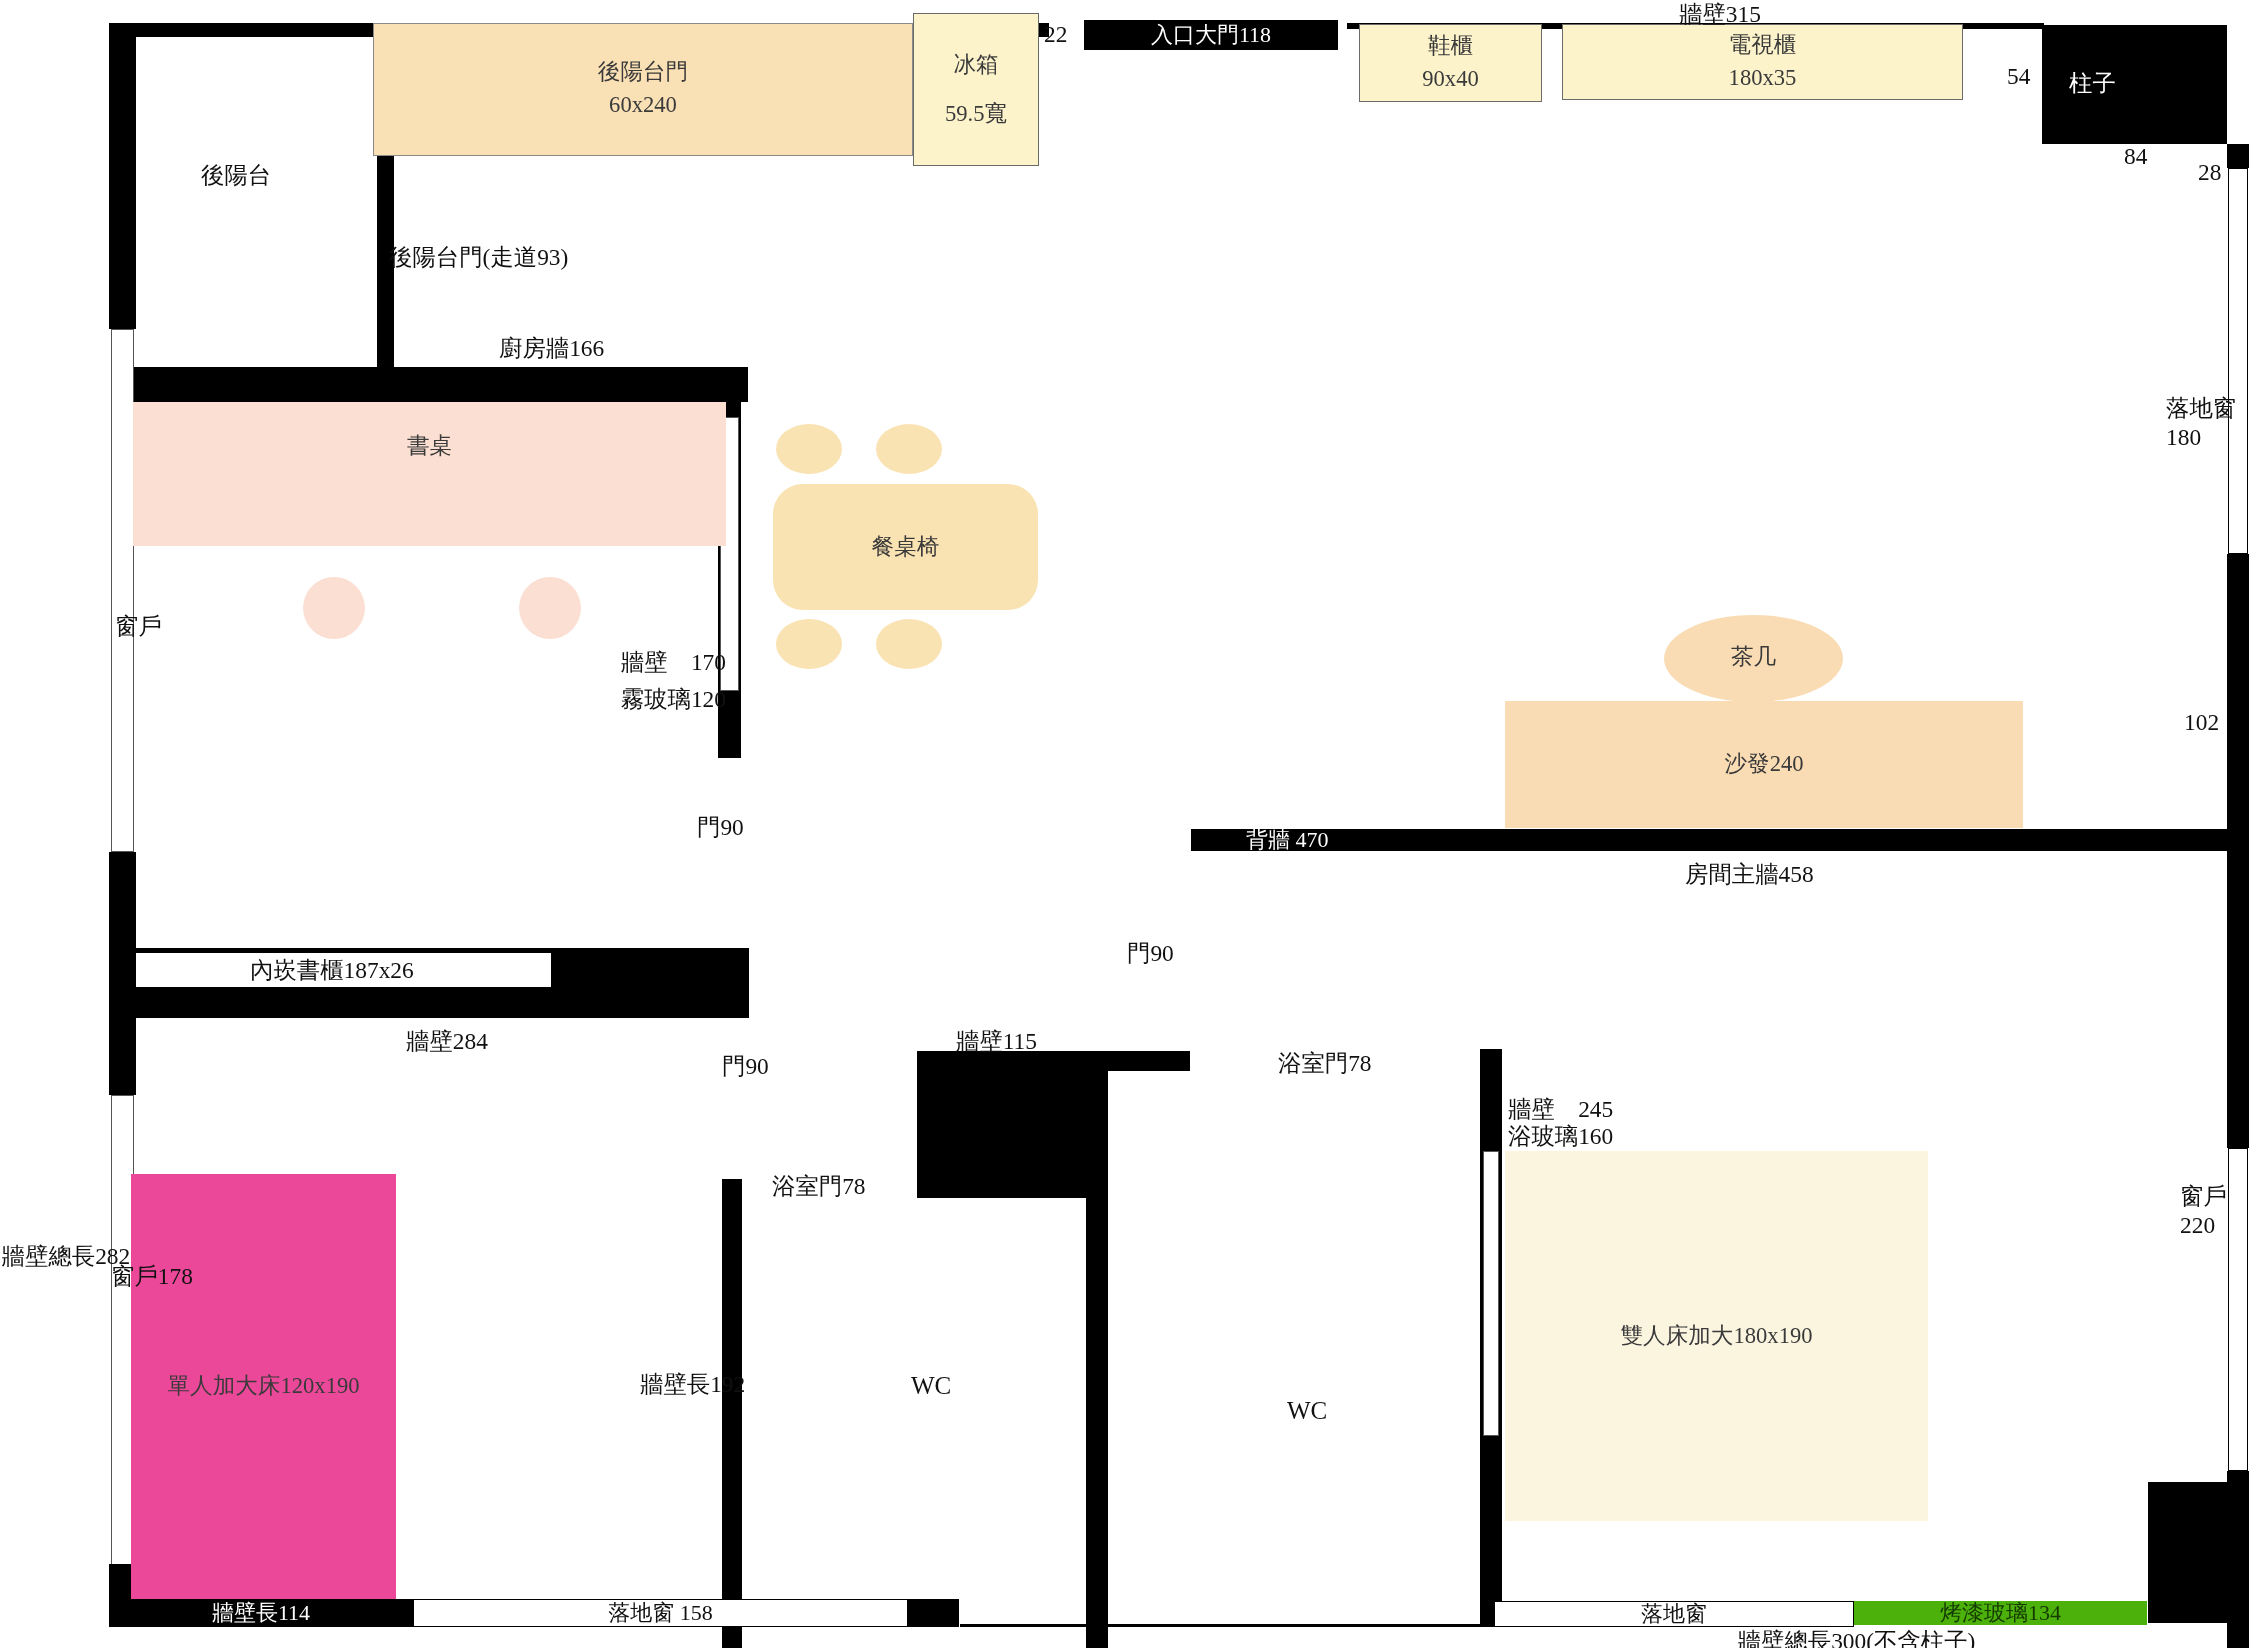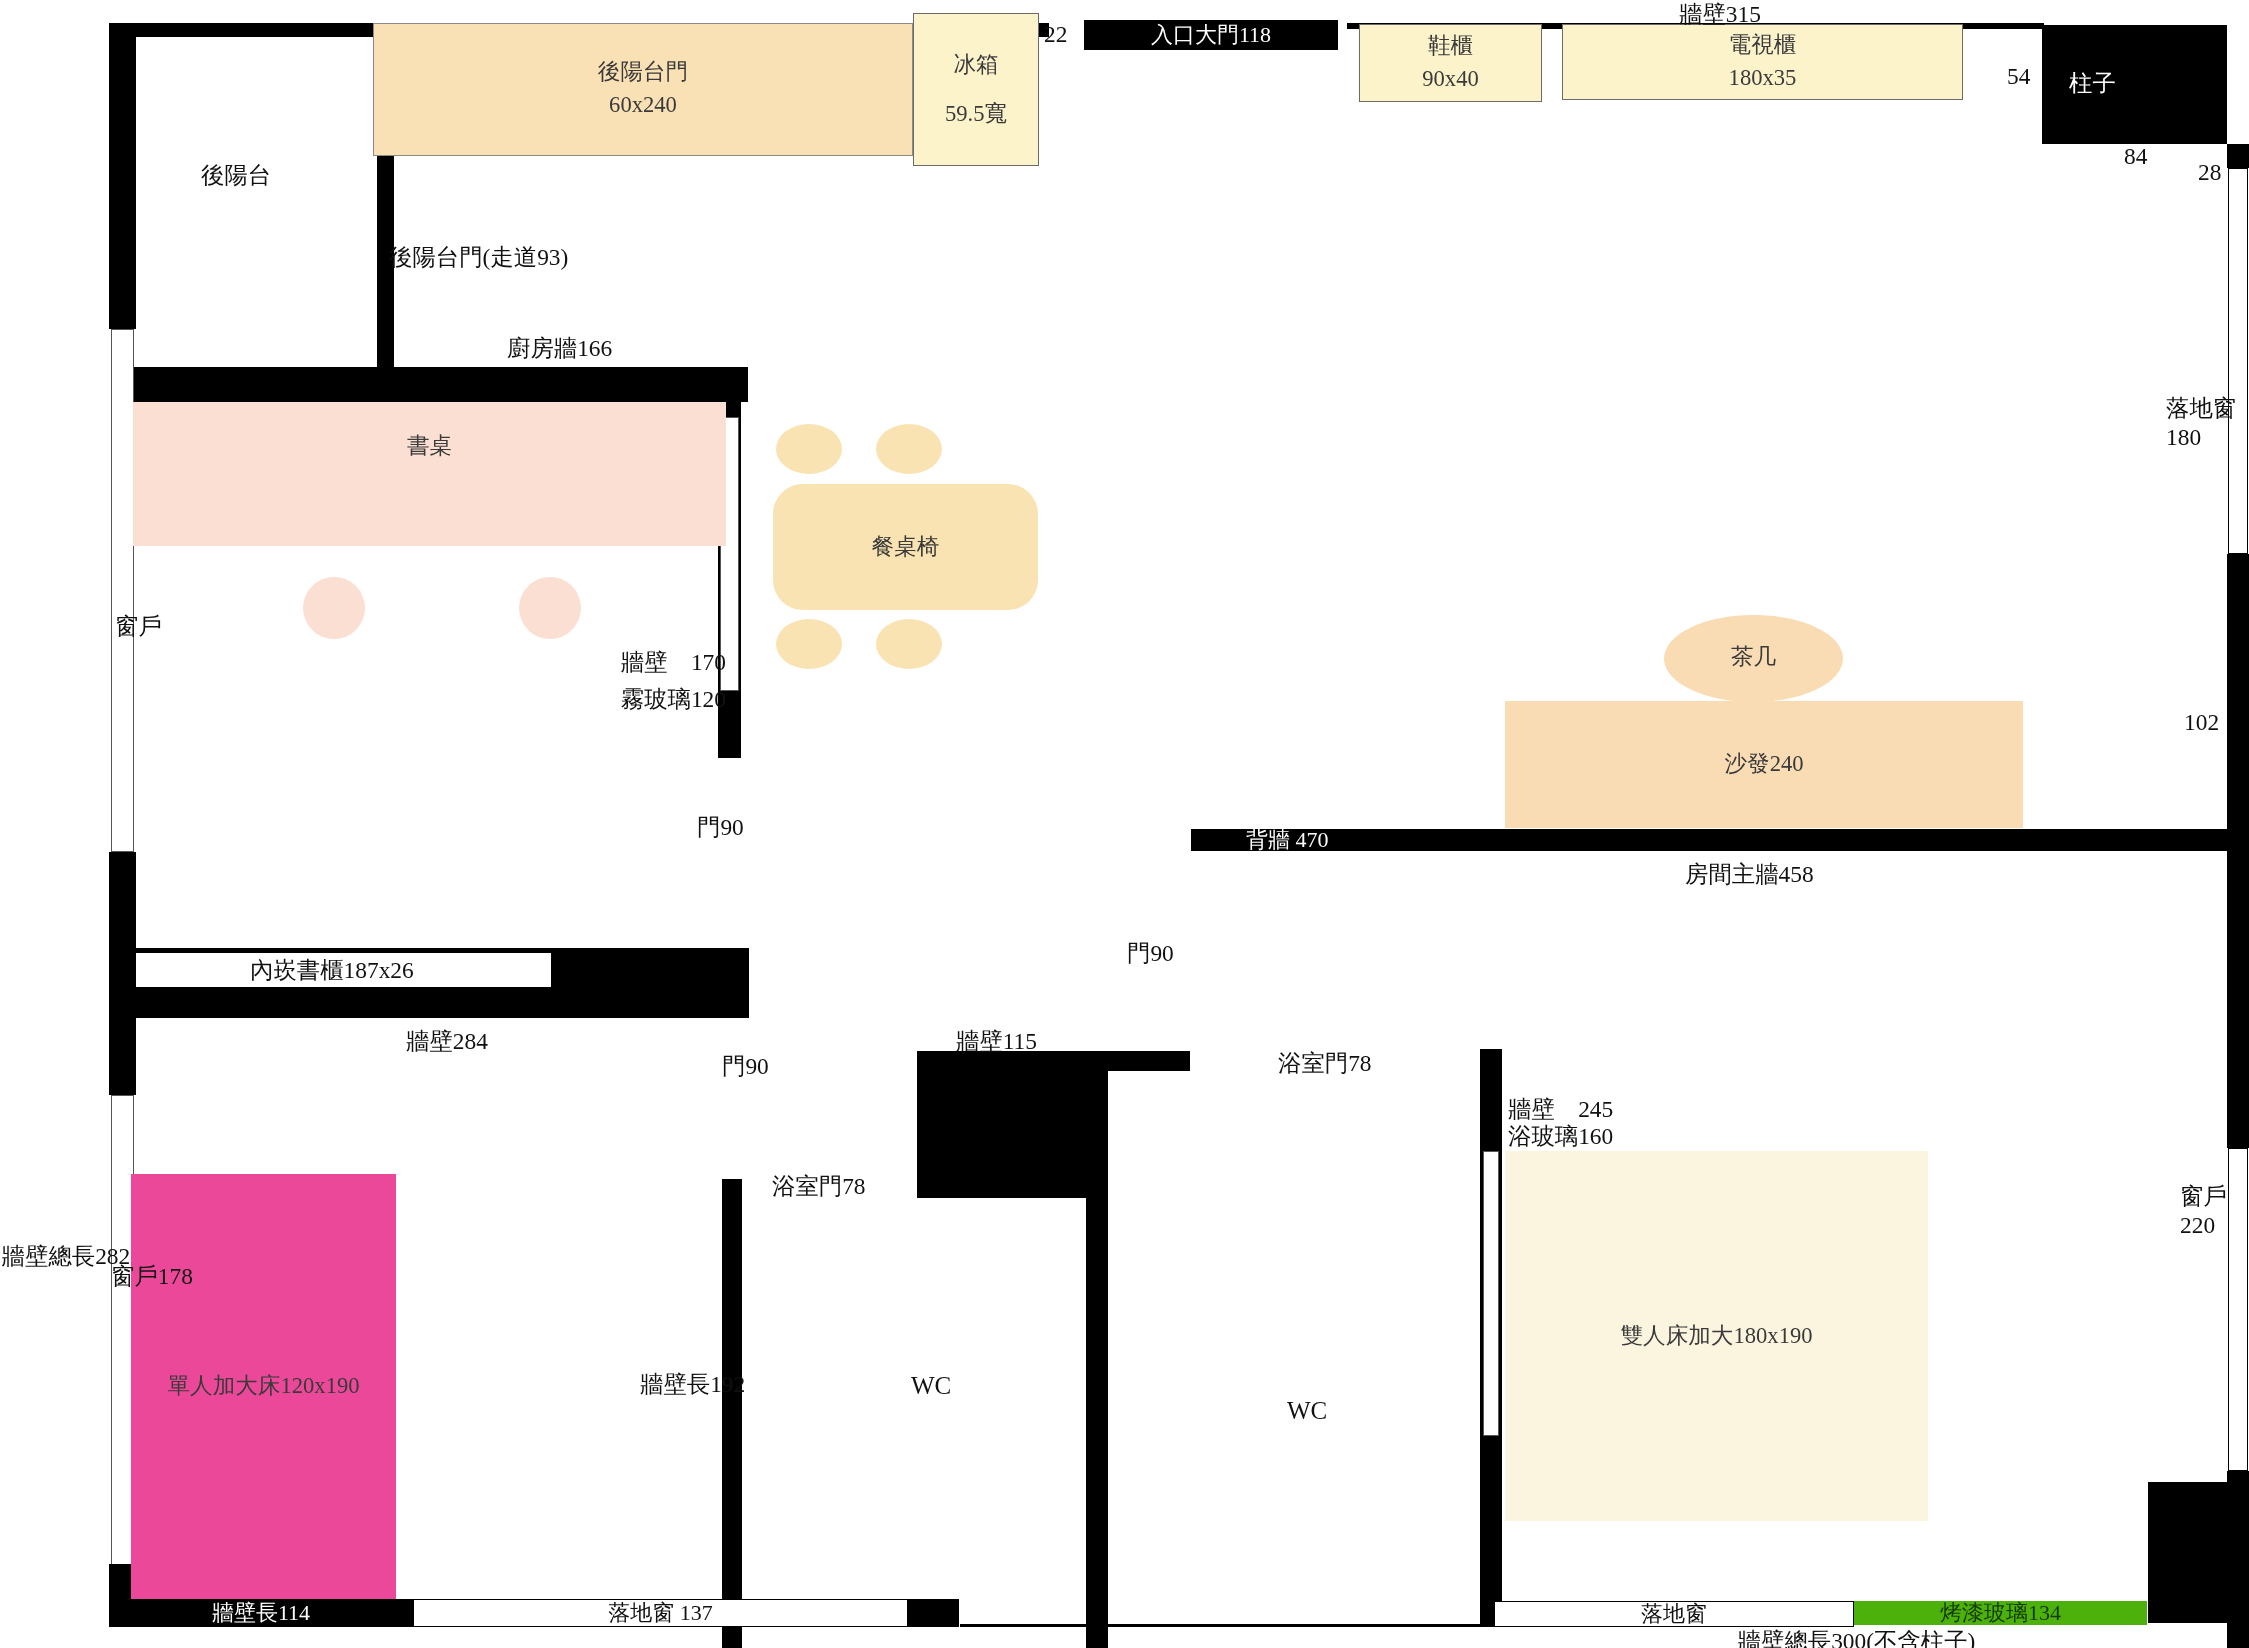--- a/index.html
+++ b/index.html
@@ -69,21 +69,21 @@
 
   <div class="flexbar wall" style="left:1084px;top:20px;width:254px;height:30px;">
     <span class="lbl white" style="position:static;font-size:22px;">入口大門118</span>
   </div>
 
   <div class="flexbar wall" style="left:109px;top:1599px;width:304px;height:28px;">
     <span class="lbl white" style="position:static;font-size:22px;">牆壁長114</span>
   </div>
 
   <div class="flexbar win" style="left:413px;top:1599px;width:495px;height:28px;">
-    <span class="lbl" style="position:static;font-size:22px;">落地窗 137</span>
+    <span class="lbl" style="position:static;font-size:22px;">落地窗 158</span>
   </div>
 
   <div class="flexbar win" style="left:1494px;top:1601px;width:360px;height:26px;">
     <span class="lbl" style="position:static;font-size:22px;">落地窗</span>
   </div>
 
   <div class="flexbar c-green" style="left:1854px;top:1601px;width:293px;height:24px;">
     <span class="lbl" style="position:static;font-size:22px;color:#143a00;">烤漆玻璃134</span>
   </div>
 
@@ -139,21 +139,21 @@
 
   <div class="lbl ctr" style="left:1638px;top:0px;width:164px;">牆壁315</div>
   <div class="lbl" style="left:1044px;top:20px;">22</div>
   <div class="lbl" style="left:2007px;top:62px;">54</div>
   <div class="lbl white" style="left:2069px;top:69px;">柱子</div>
   <div class="lbl" style="left:2124px;top:142px;">84</div>
   <div class="lbl" style="left:2198px;top:158px;">28</div>
 
   <div class="lbl" style="left:201px;top:161px;">後陽台</div>
   <div class="lbl" style="left:389px;top:243px;">後陽台門(走道93)</div>
-  <div class="lbl" style="left:499px;top:334px;margin-left:8px;">廚房牆166</div>
+  <div class="lbl" style="left:499px;top:334px;">廚房牆166</div>
 
   <div class="lbl rt" style="left:601px;top:648px;width:125px;">牆壁　170</div>
   <div class="lbl rt" style="left:601px;top:685px;width:125px;">霧玻璃120</div>
   <div class="lbl" style="left:115px;top:612px;">窗戶</div>
   <div class="lbl" style="left:697px;top:813px;">門90</div>
   <div class="lbl" style="left:250px;top:956px;">內崁書櫃187x26</div>
   <div class="lbl" style="left:406px;top:1027px;">牆壁284</div>
 
   <div class="lbl" style="left:1127px;top:939px;">門90</div>
   <div class="lbl" style="left:1685px;top:860px;">房間主牆458</div>

